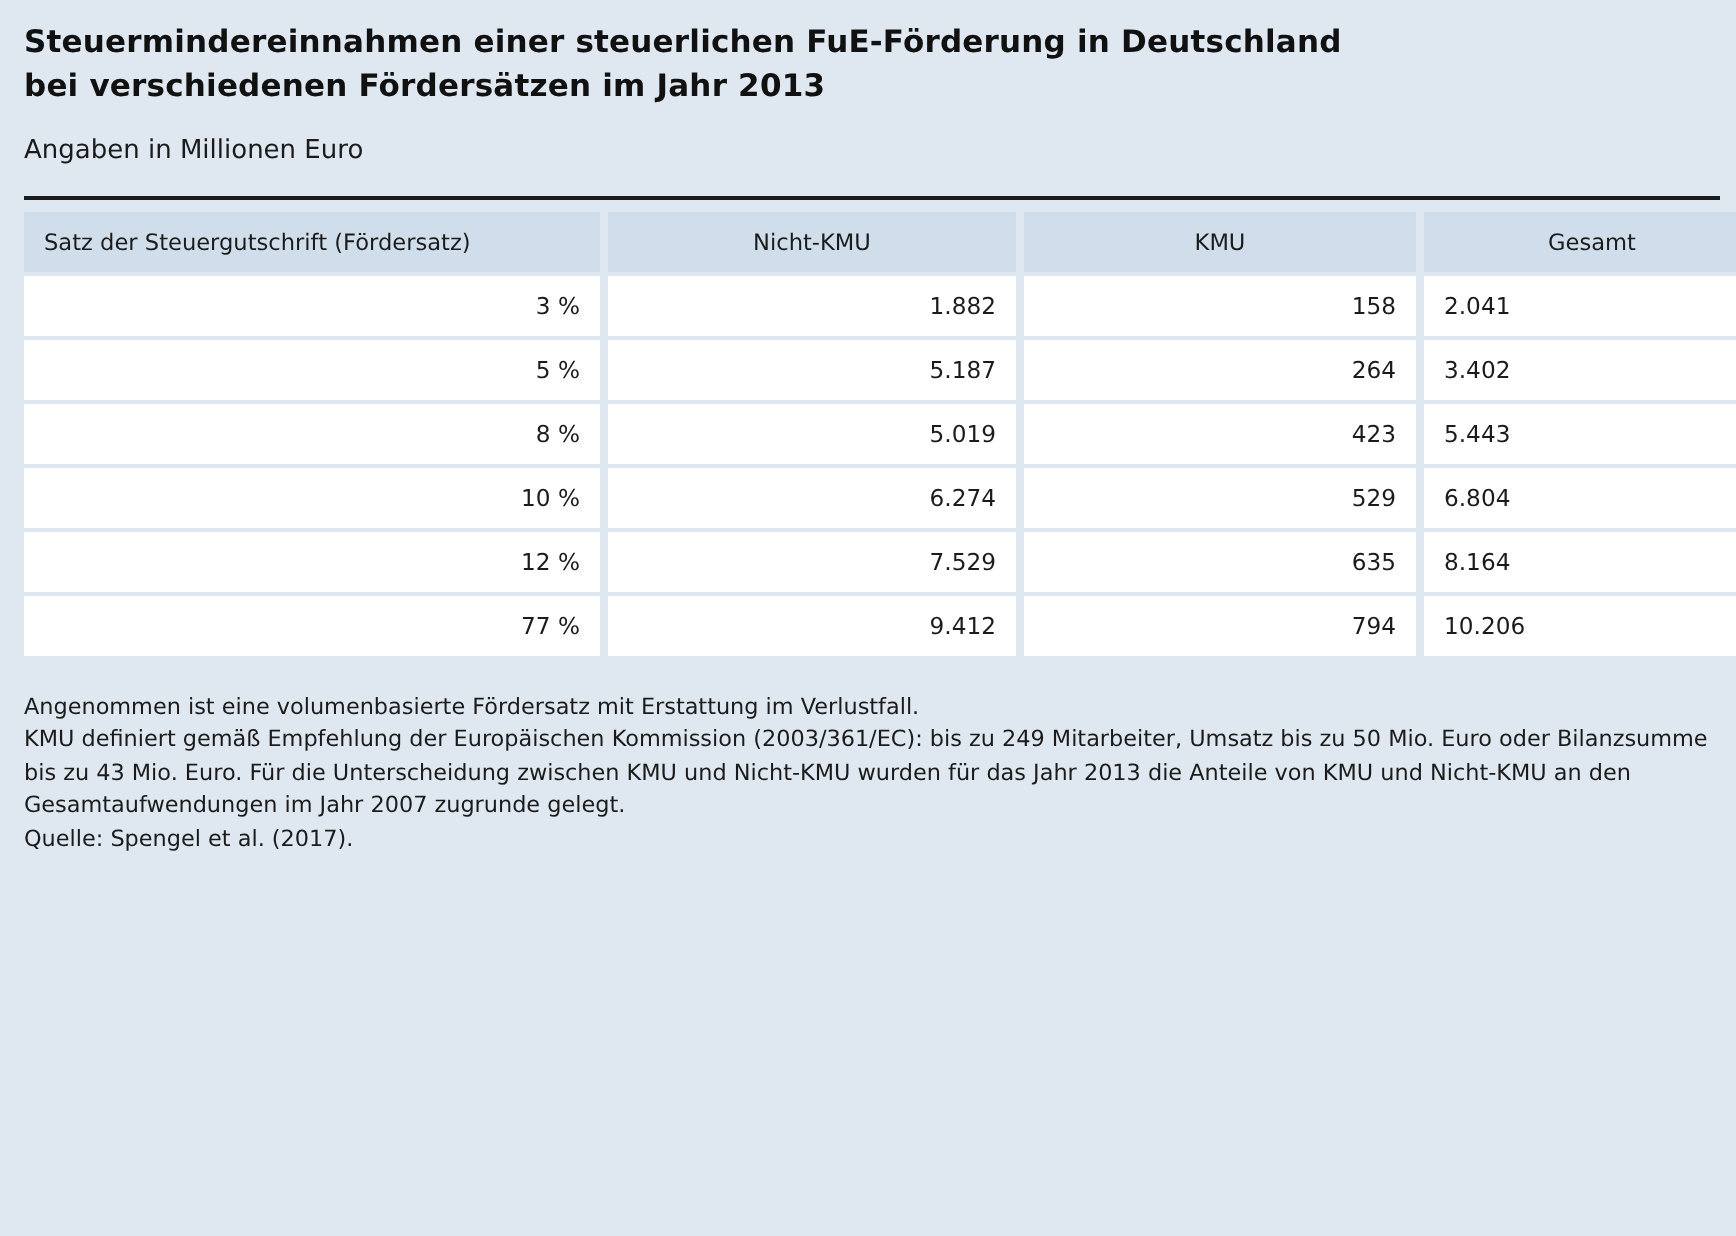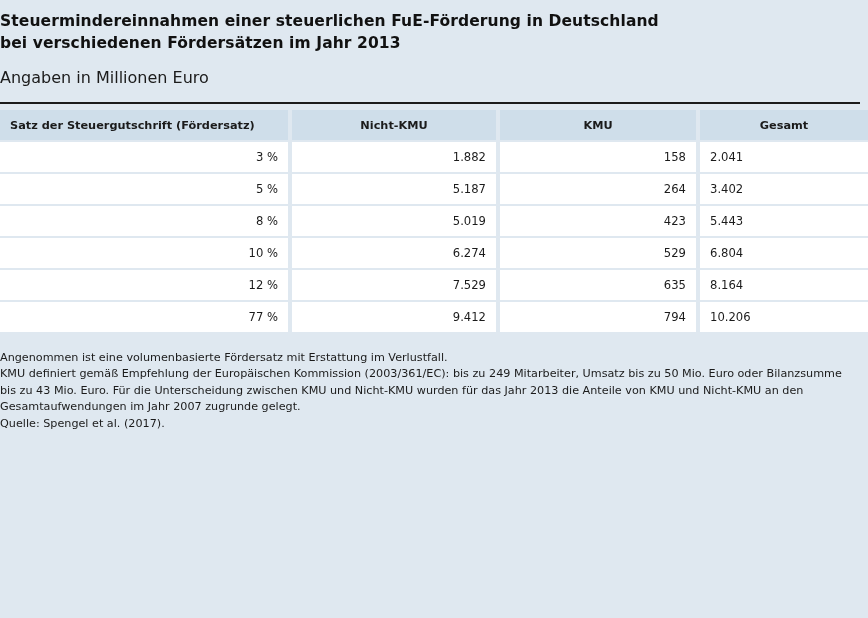--- a/index.html
+++ b/index.html
@@ -12,53 +12,53 @@
     background: #dfe8f0;
     font-family: "DejaVu Sans", "Liberation Sans", sans-serif;
     color: #1b1b1b;
     overflow: hidden;
   }
   .page {
     position: relative;
     width: 868px;
     height: 433px;
     box-sizing: border-box;
-    padding: 10px 8px 0 0;
+    padding: 10px 8px 0 12px;
   }
   .title {
     font-size: 15.5px;
     font-weight: bold;
     line-height: 1.42;
     letter-spacing: 0.1px;
     color: #111;
     margin: 0 0 0 0;
     white-space: pre-line;
   }
   .subtitle {
-    font-size: 16px;
+    font-size: 13px;
     color: #1b1b1b;
     margin-top: 14px;
     margin-bottom: 0;
   }
   .rule {
     border-top: 2px solid #1b1b1b;
     margin-top: 15px;
   }
   table.data {
     border-collapse: separate;
     border-spacing: 4px 2px;
     width: 860px;
     margin-left: -4px;
     margin-top: 4px;
     table-layout: fixed;
   }
   table.data th {
     background: #cfdeea;
     font-size: 11.3px;
-    font-weight: bold;
+    font-weight: normal;
     color: #1b1b1b;
     height: 30px;
     padding: 0 10px;
     text-align: center;
     vertical-align: middle;
   }
   table.data th.col-rate {
     text-align: left;
   }
   table.data td {

